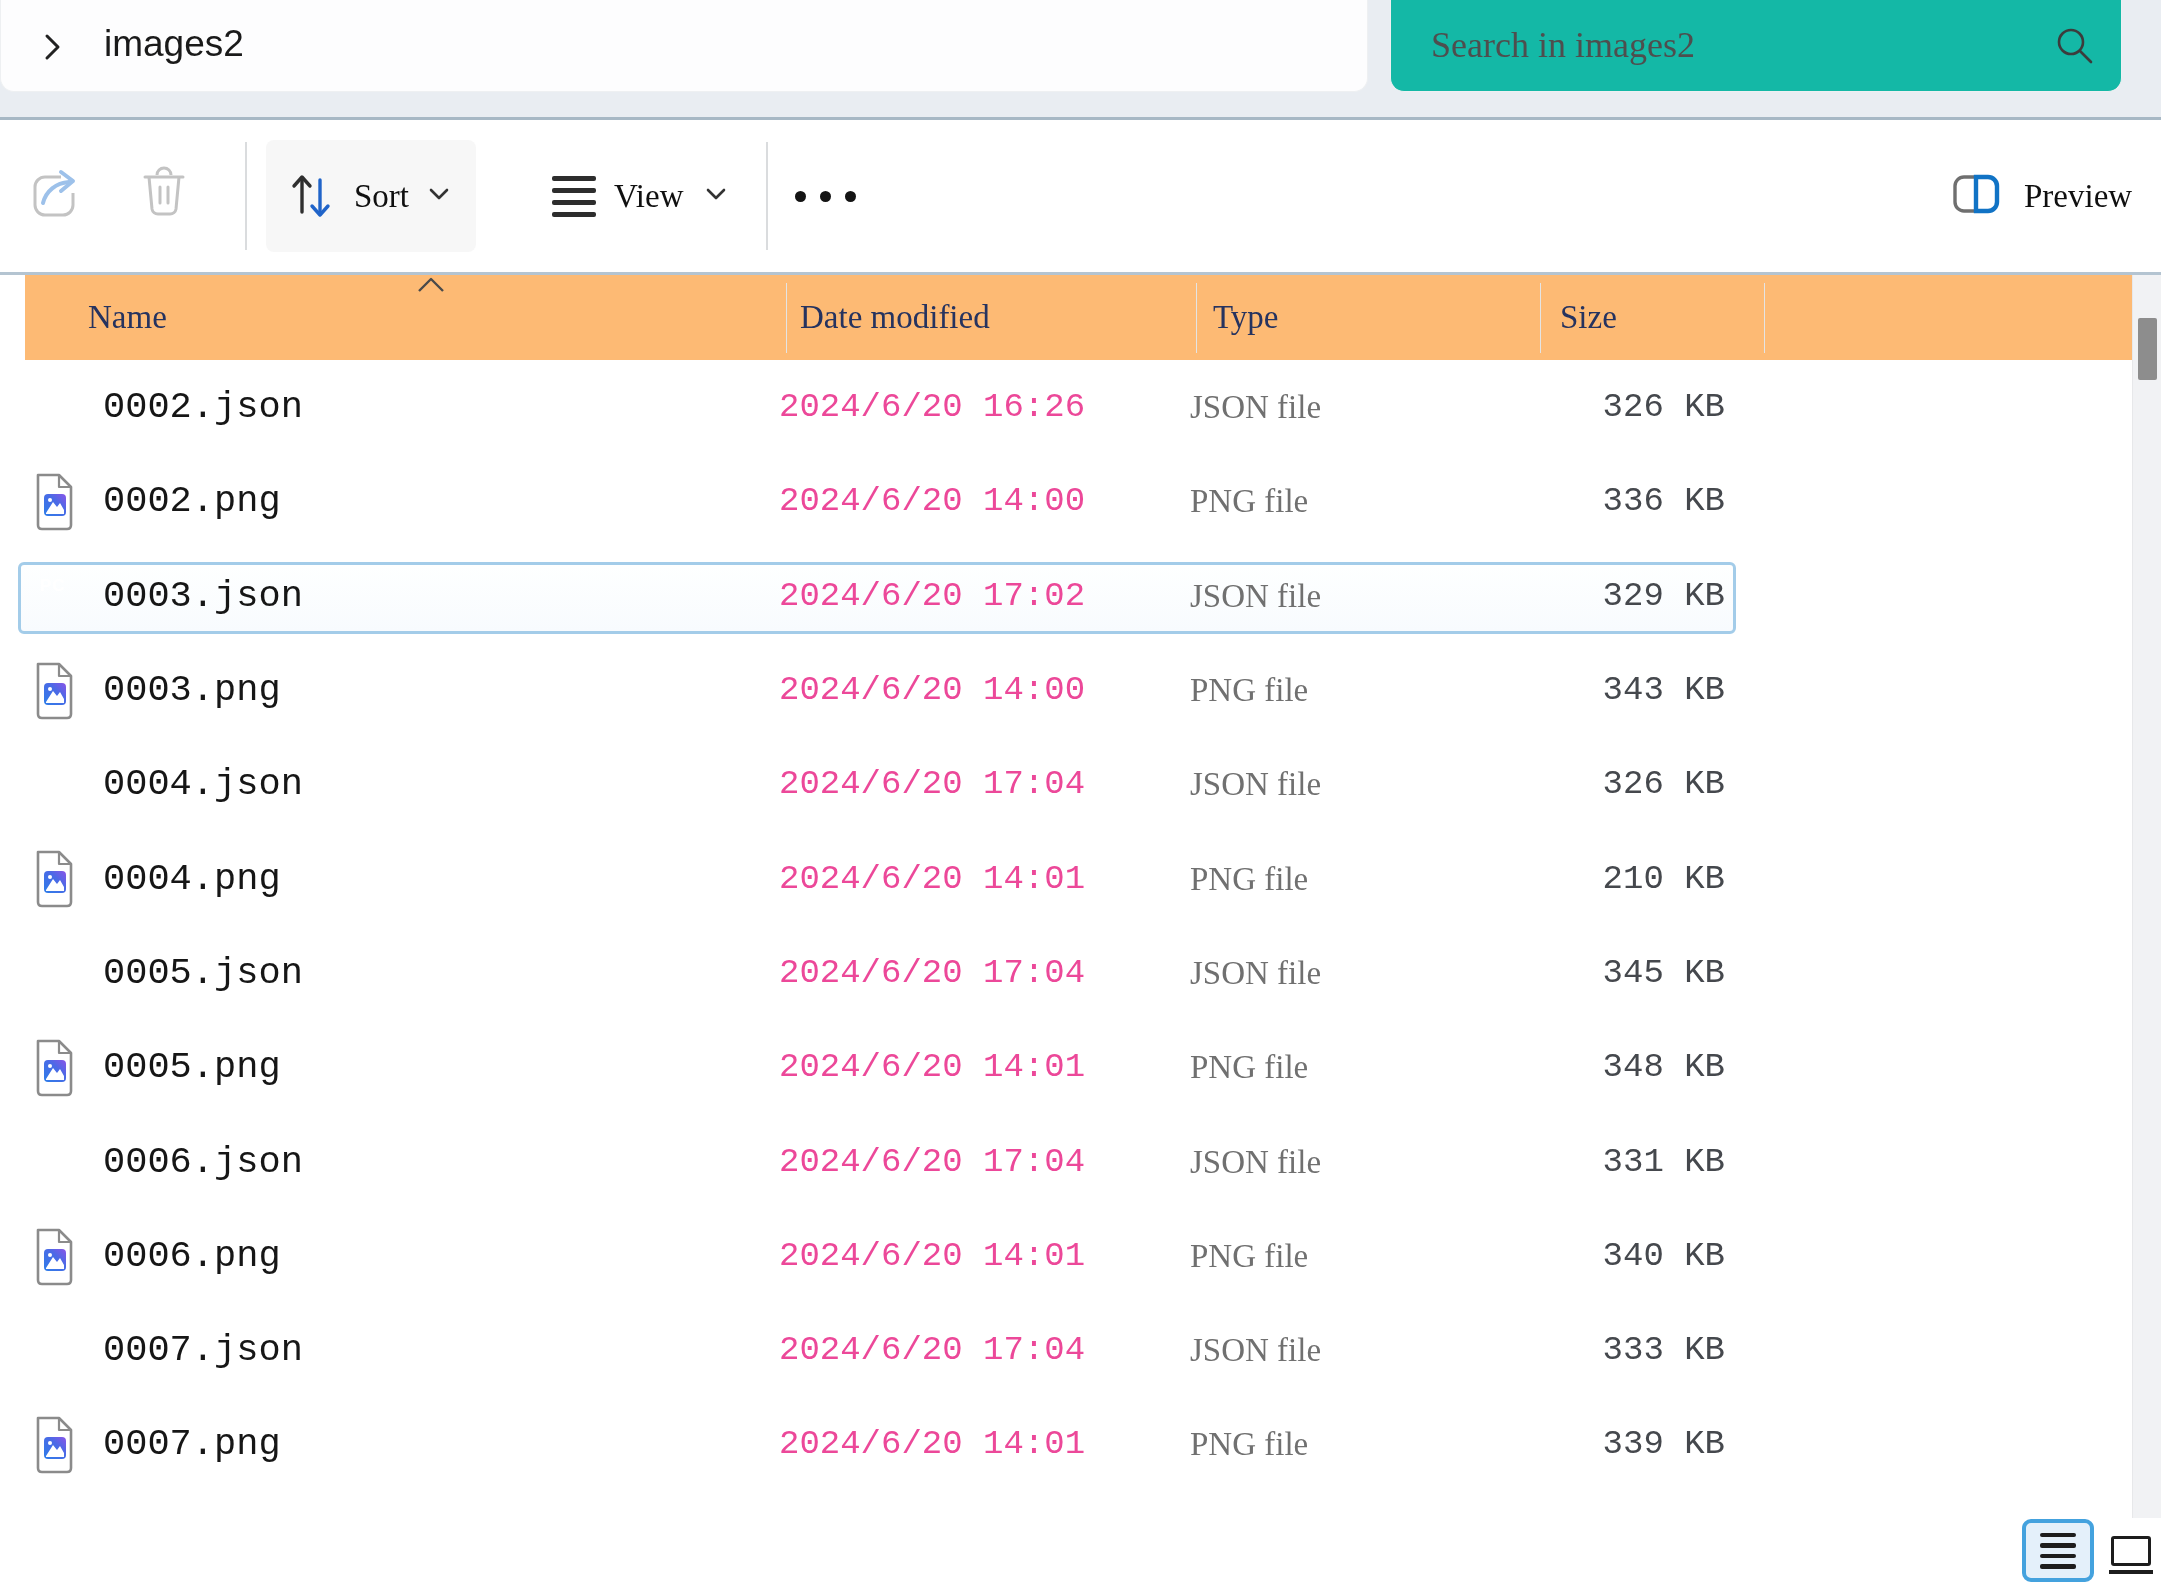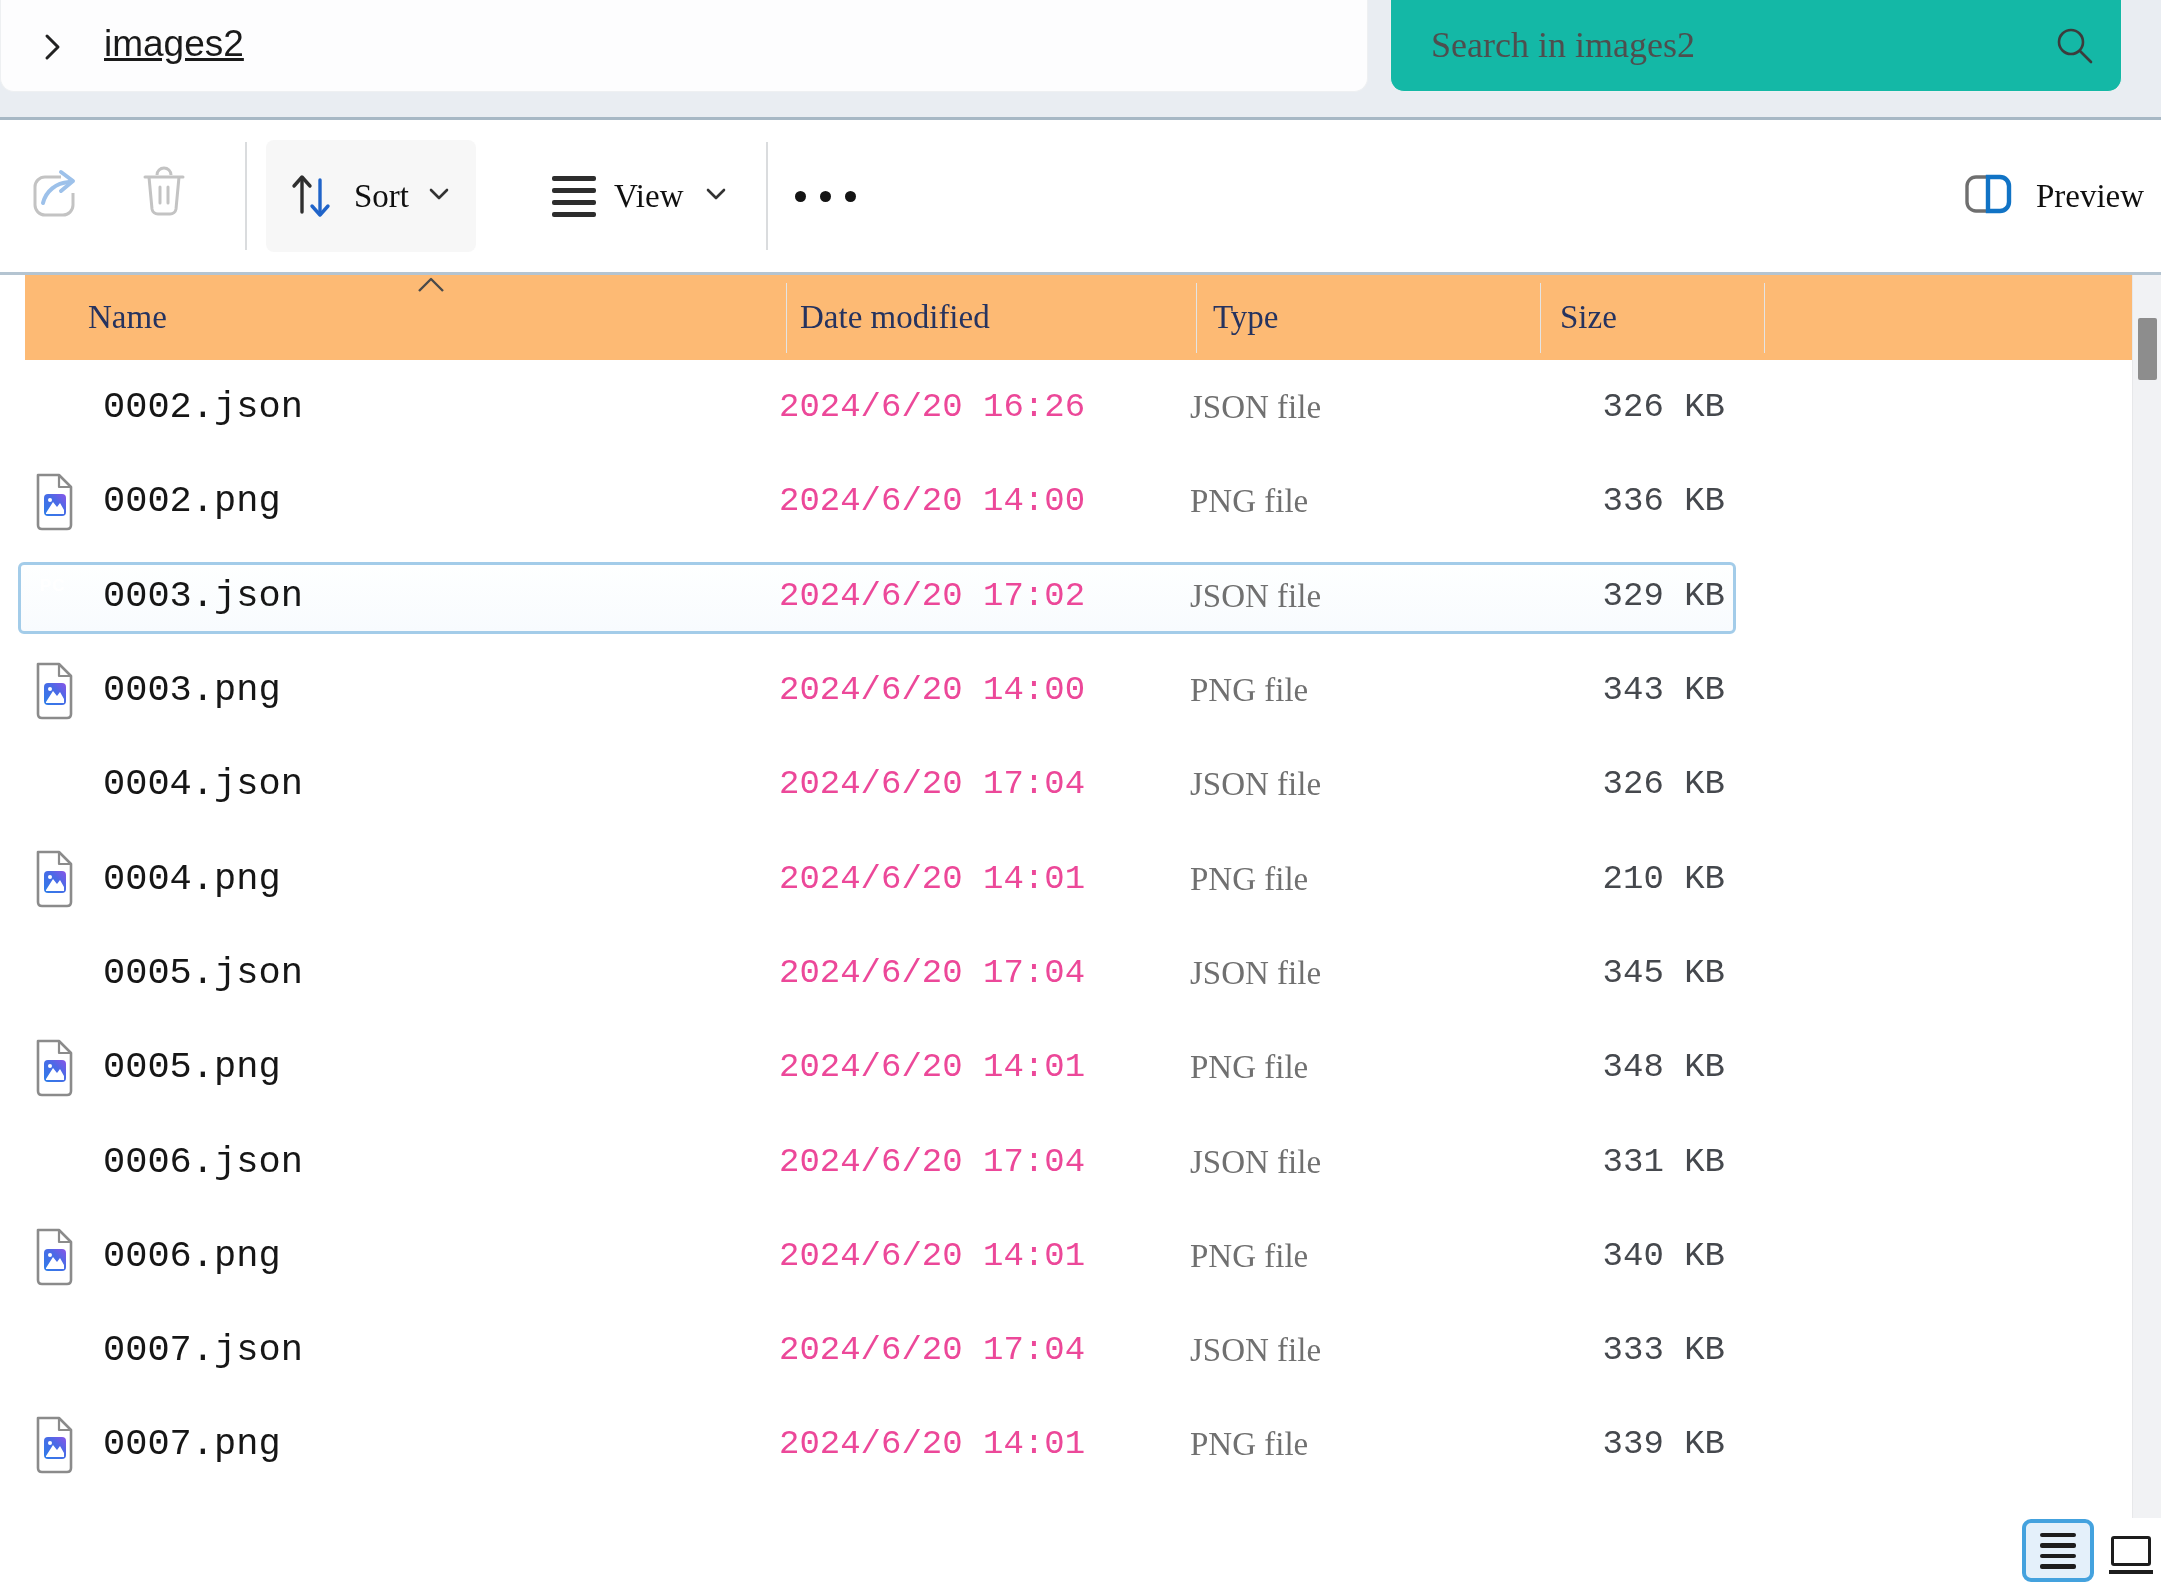--- a/index.html
+++ b/index.html
@@ -4,41 +4,41 @@
 <style>
   * { margin:0; padding:0; box-sizing:border-box; }
   html,body { width:2161px; height:1586px; overflow:hidden; }
   body { position:relative; background:#fff; font-family:"Liberation Sans","DejaVu Sans",sans-serif; color:#161616; }
 
   
   .topbar { position:absolute; left:0; top:0; width:2161px; height:117px; background:#e9edf2; }
   .address-box { position:absolute; left:0; top:0; width:1368px; height:92px; background:#fdfdfe;
                  border:1px solid #eef0f2; border-top:none; border-radius:0 0 14px 14px; }
   .crumb-chevron { position:absolute; left:38px; top:30px; }
-  .crumb-title { position:absolute; left:103px; top:0; height:92px; line-height:88px; font-size:37px; color:#1a1a1a;text-decoration:underline; }
+  .crumb-title { position:absolute; left:103px; top:0; height:92px; line-height:88px; font-size:37px; color:#1a1a1a; }
   .search-box { position:absolute; left:1390px; top:0; width:732px; height:92px; background:#14b8a6;
                 border:1px solid #eef0f2; border-top:none; border-radius:0 0 14px 14px; }
   .search-input { position:absolute; left:40px; top:0; width:600px; height:90px; border:none; outline:none; background:transparent;
                   font-family:"Liberation Serif","DejaVu Serif",serif; font-size:36px; color:#4e4e4e; }
   .search-input::placeholder { color:#4e4e4e; opacity:1; }
   .search-glyph { position:absolute; right:24px; top:24px; }
   .topbar-divider { position:absolute; left:0; top:117px; width:2161px; height:3px; background:#a7b8c5; }
 
   
   .toolbar { position:absolute; left:0; top:120px; width:2161px; height:152px; background:#ffffff; }
   .tool-btn { position:absolute; top:20px; height:112px; display:flex; align-items:center; justify-content:center; border-radius:8px; }
   .btn-share { left:10px; width:92px; }
   .btn-delete { left:118px; width:92px; }
   .tb-sep { position:absolute; top:22px; width:2px; height:108px; background:#dadcde; }
   .sep1 { left:245px; } .sep2 { left:766px; }
   .btn-sort { left:266px; width:210px; background:#f7f7f7; justify-content:flex-start; padding-left:20px; gap:16px; }
   .btn-view { left:528px; width:214px; justify-content:flex-start; padding-left:24px; gap:18px; }
   .btn-more { left:770px; width:110px; gap:14px; }
   .dot { width:11px; height:11px; border-radius:50%; background:#141414; }
-  .btn-preview { left:1950px; width:206px; justify-content:center; gap:22px; }
+  .btn-preview { left:1950px; width:206px; justify-content:flex-start; gap:22px; }
   .tool-label { font-family:"Liberation Serif","DejaVu Serif",serif; font-size:33px; color:#101010; }
   .hamburger { display:flex; flex-direction:column; gap:7px; }
   .hamburger i { display:block; width:44px; height:5px; background:#2d2d2d; border-radius:2px; }
 
   
   .header-divider { position:absolute; left:0; top:272px; width:2161px; height:3px; background:#b4c4d1; }
   .list-header { position:absolute; left:0; top:275px; width:2161px; height:85px; background:#fdba74;margin-left:25px; }
   .col-label { position:absolute; top:24px; font-family:"Liberation Serif","DejaVu Serif",serif; font-size:33px; color:#26335f; }
   .col-name { left:63px; } .col-date { left:775px; } .col-type { left:1188px; } .col-size { left:1535px; }
   .sort-asc { position:absolute; left:391px; top:1px; }

